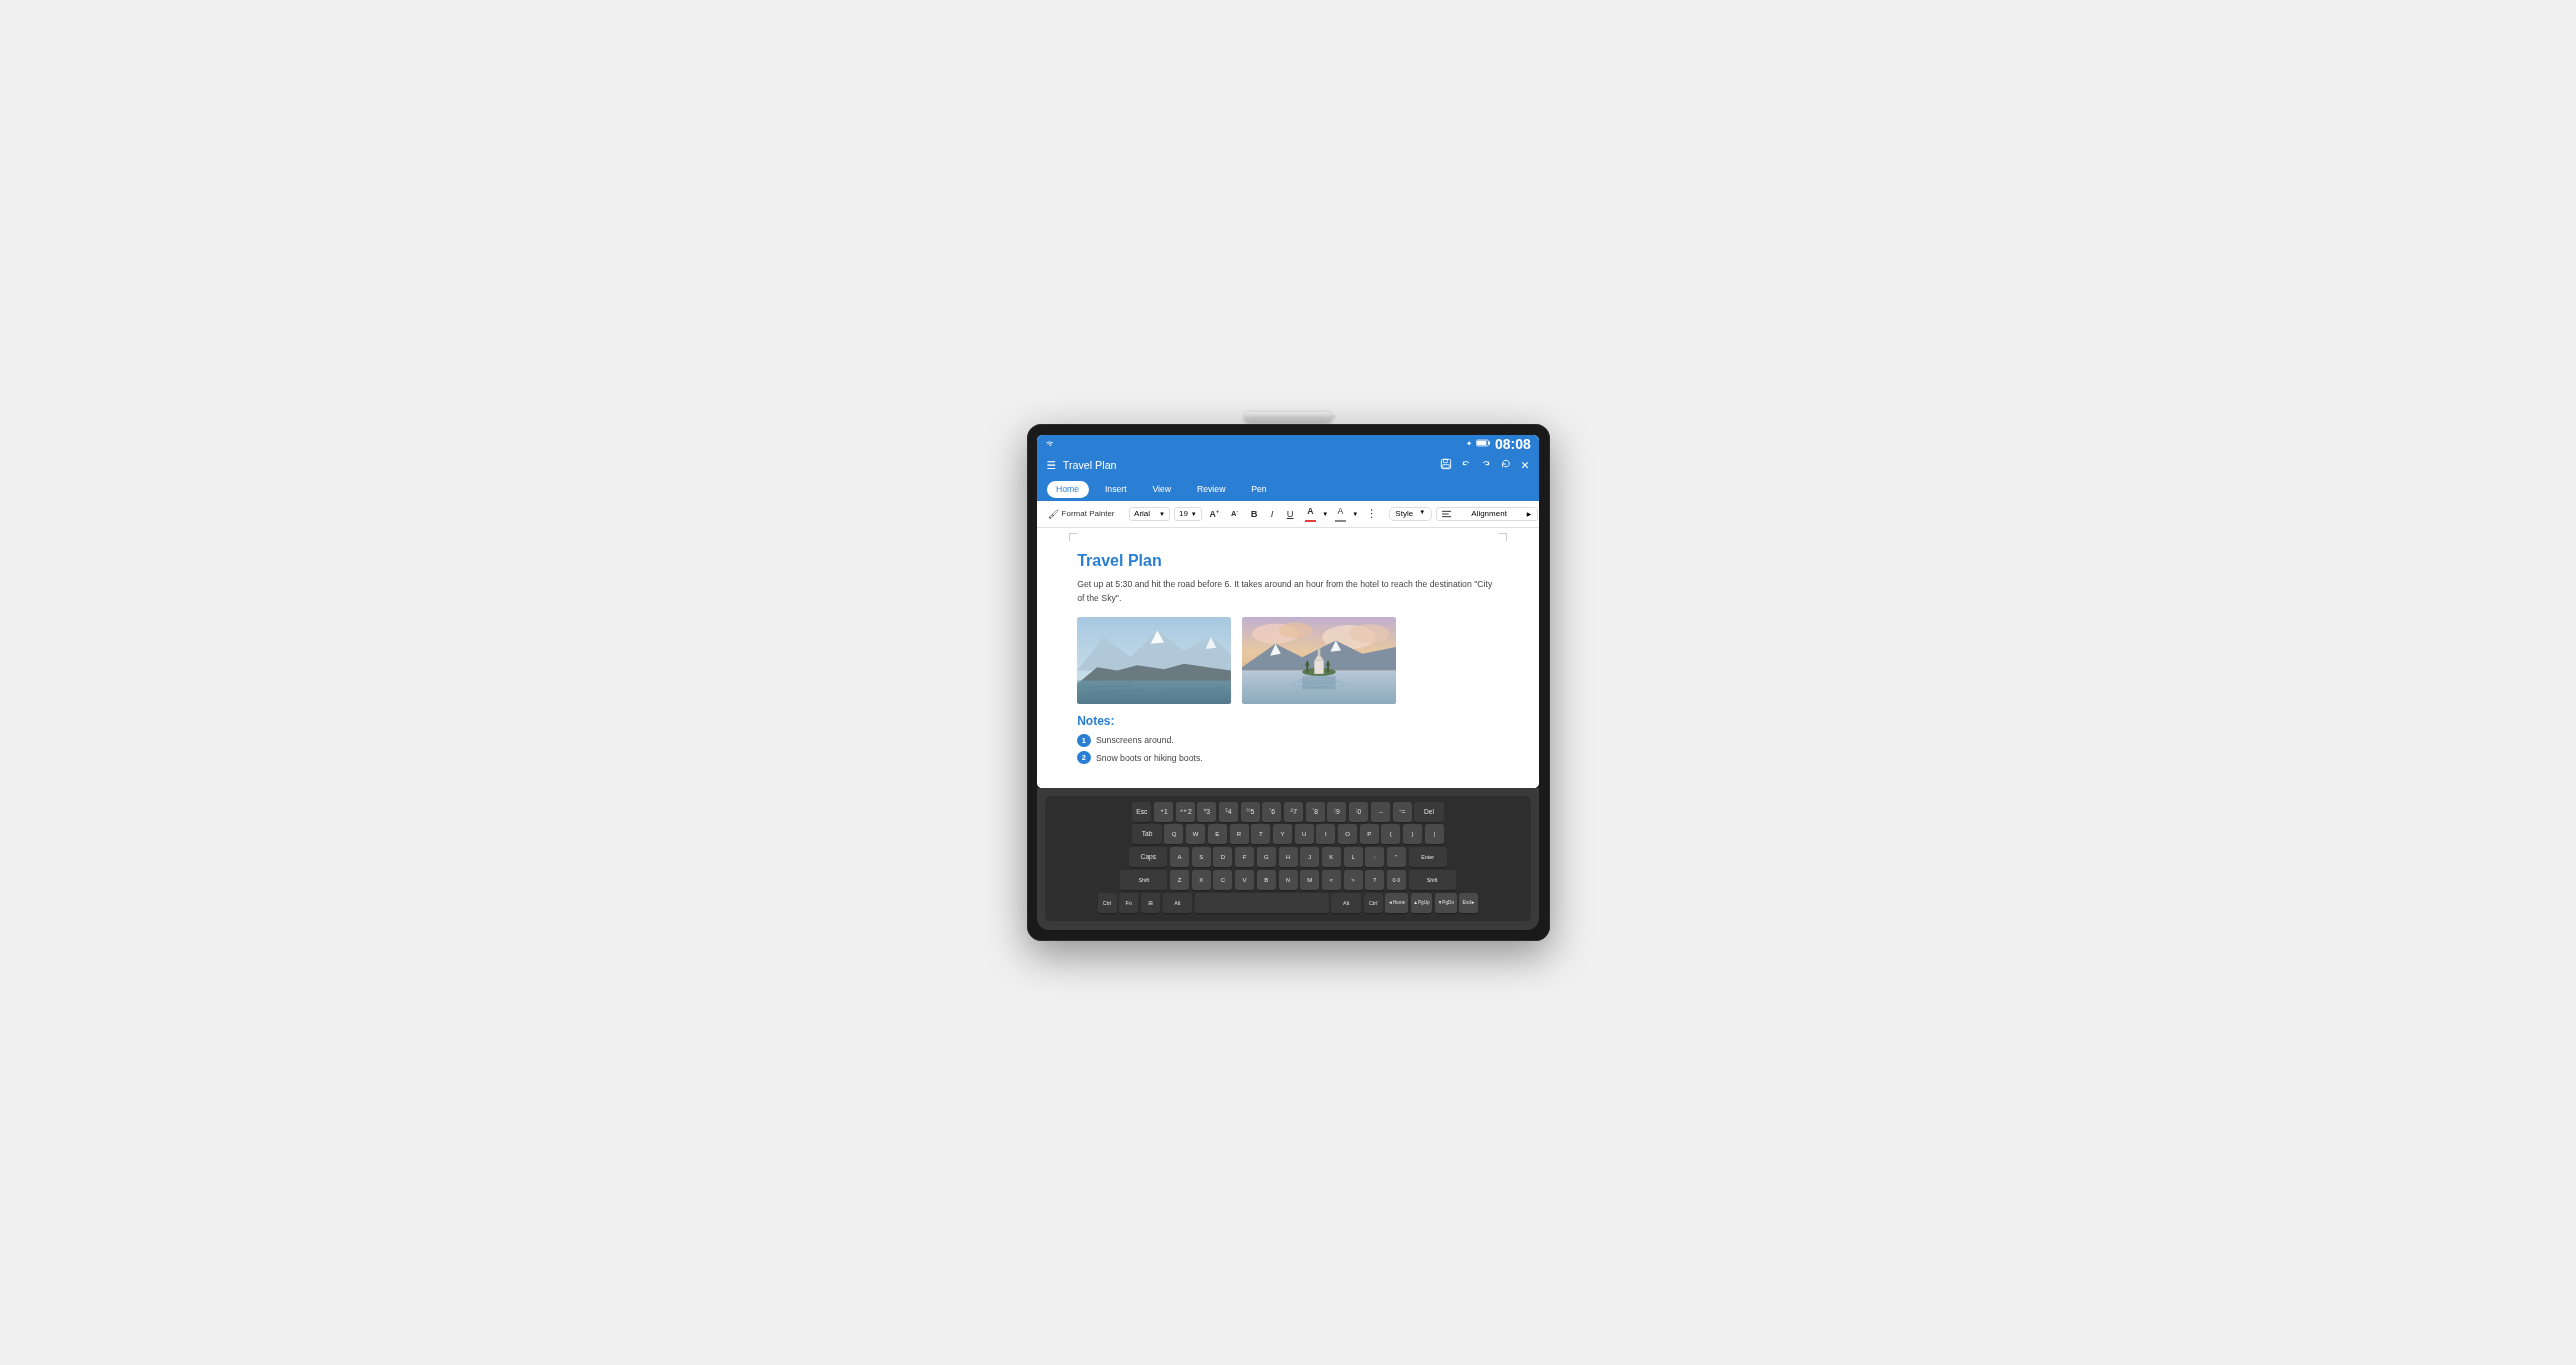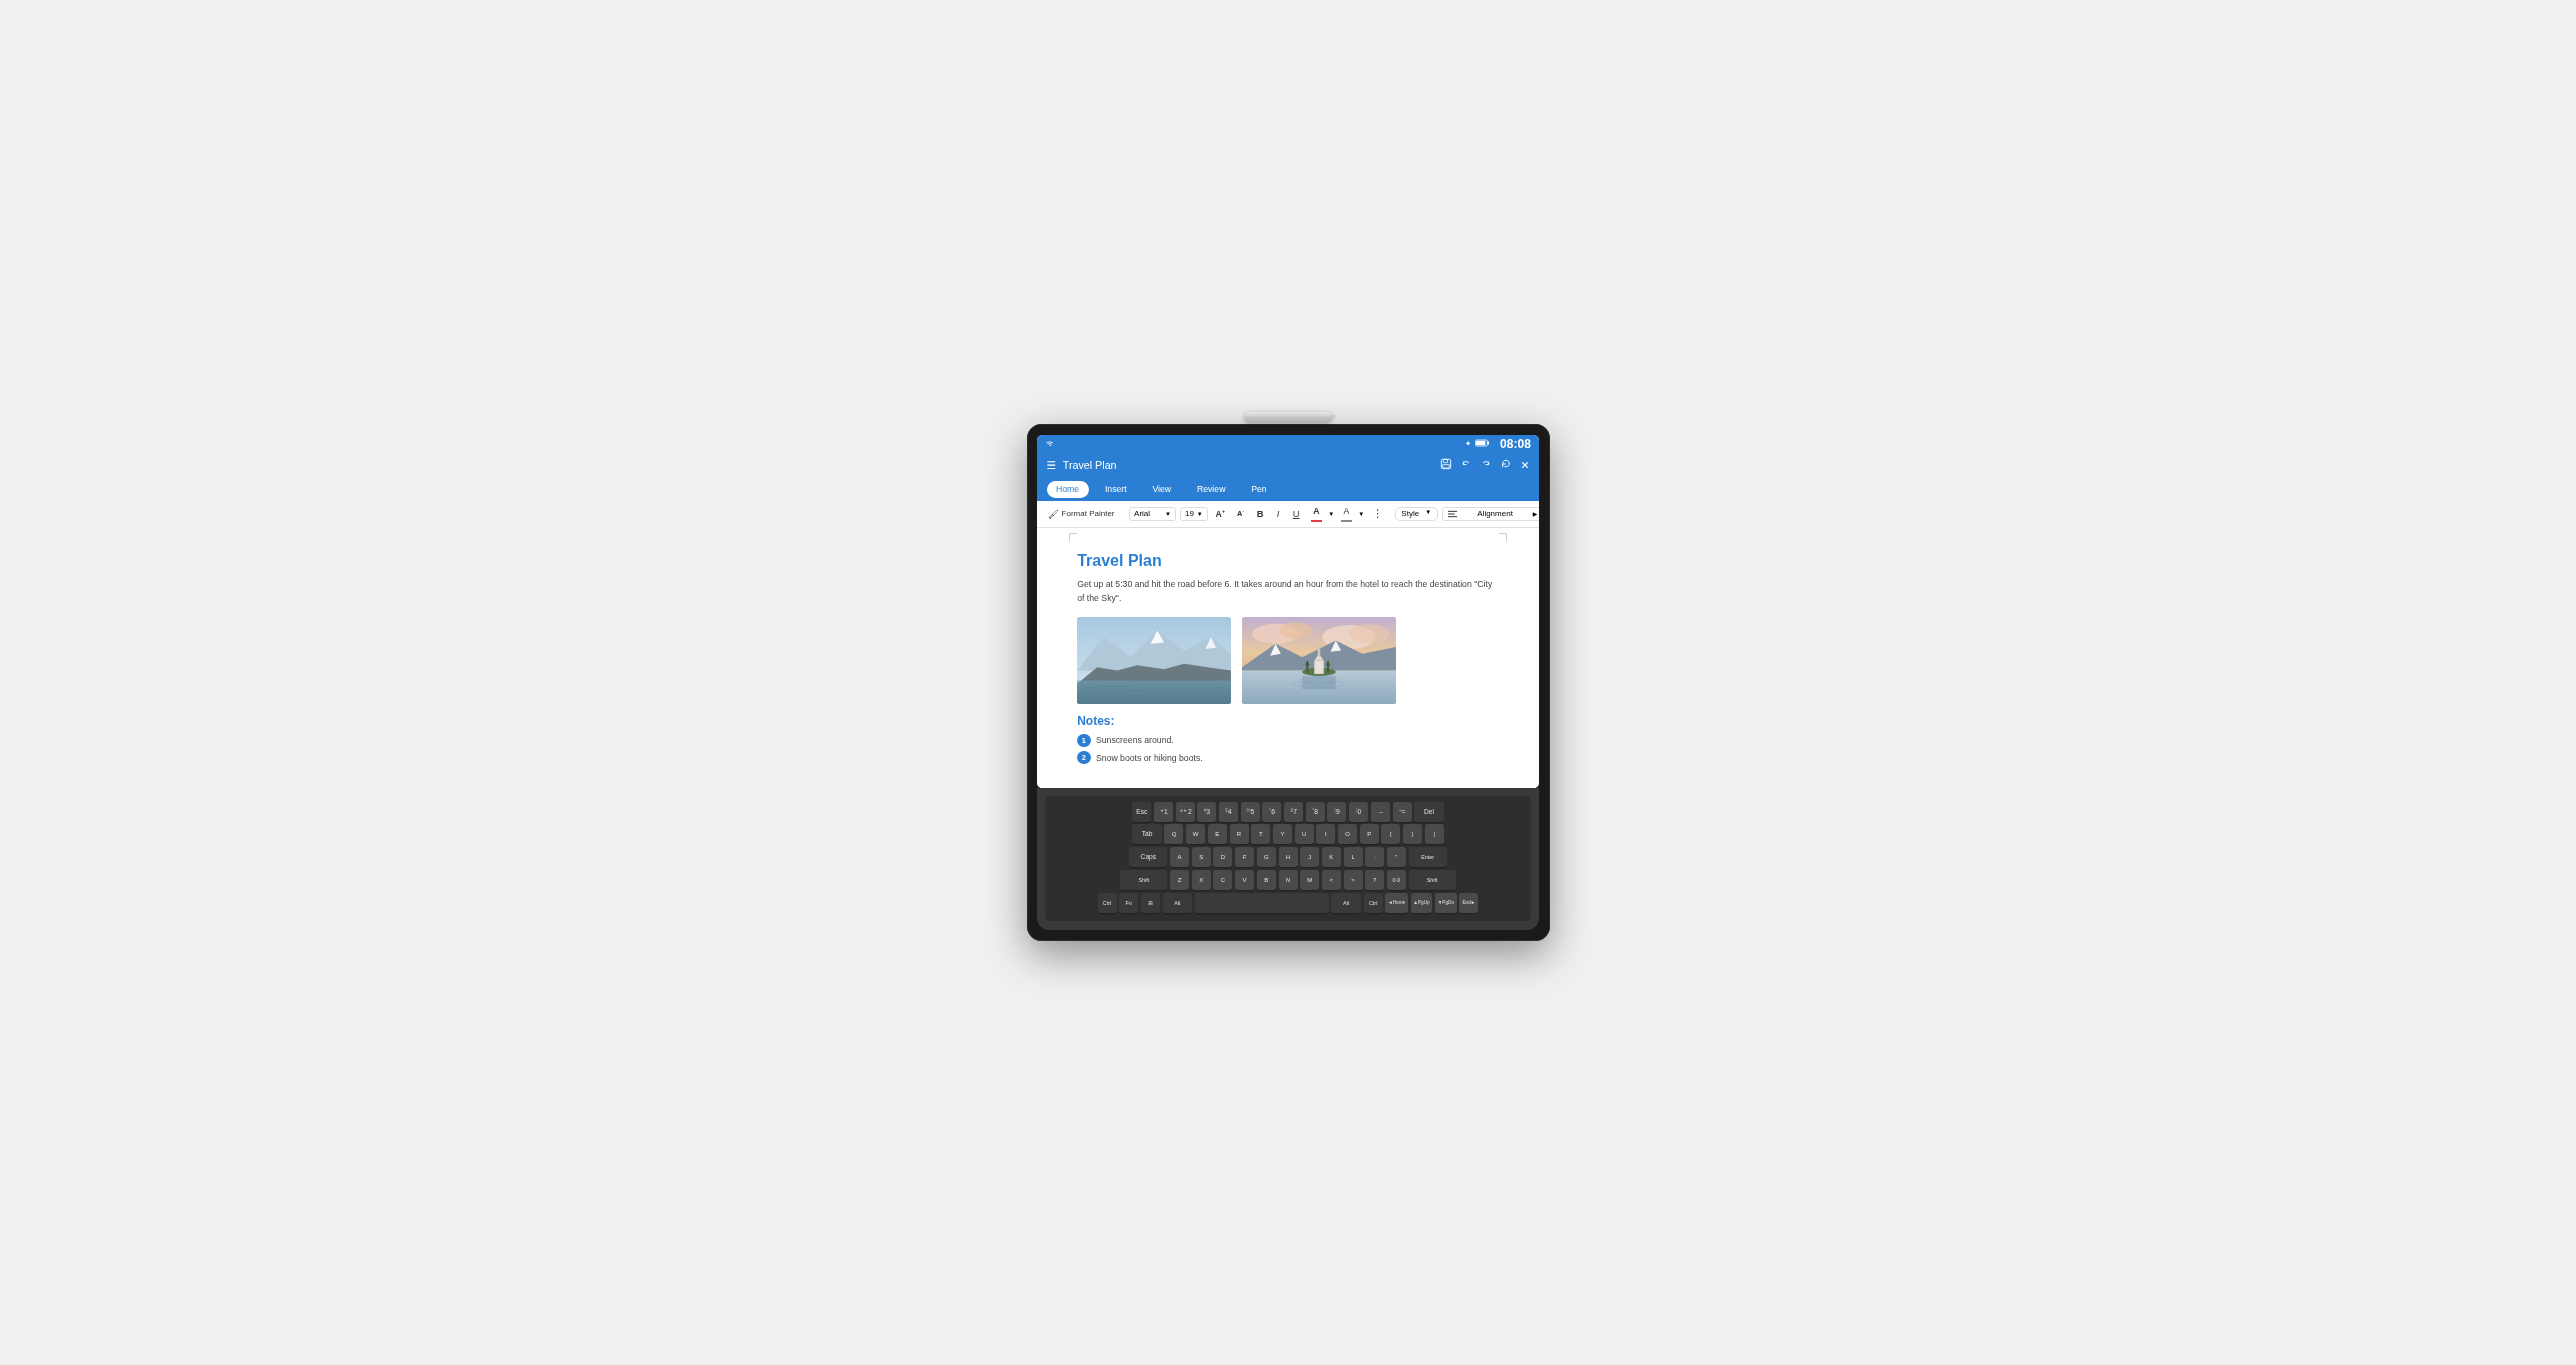--- a/index.html
+++ b/index.html
@@ -79,21 +79,21 @@
       gap: 2.7px;
     }
     .status-right {
       display: flex;
       align-items: center;
       gap: 4px;
       font-size: 7.4px;
       color: white;
     }
     .wifi-icon { font-size: 8px; color: white; }
-    .time-display { font-size: 12px; color: white; font-weight: 600; margin-left: 6px; }
+    .time-display { font-size: 14px; color: white; font-weight: 600; }
 
     
     .title-bar {
       background: #2a7fd4;
       display: flex;
       justify-content: space-between;
       align-items: center;
       padding: 4px 9.4px;
       height: 25.5px;
     }
@@ -163,21 +163,21 @@
       background: #ddd;
       margin: 0 1.3px;
     }
     .font-select {
       border: 0.7px solid #ddd;
       border-radius: 2.7px;
       padding: 1.3px 4px;
       font-size: 8px;
       display: flex;
       align-items: center;
-      gap: 15px;
+      gap: 9px;
       cursor: pointer;
     }
     .font-size-control {
       border: 0.7px solid #ddd;
       border-radius: 2.7px;
       padding: 1.3px 4px;
       font-size: 8px;
       display: flex;
       align-items: center;
       gap: 2.7px;

